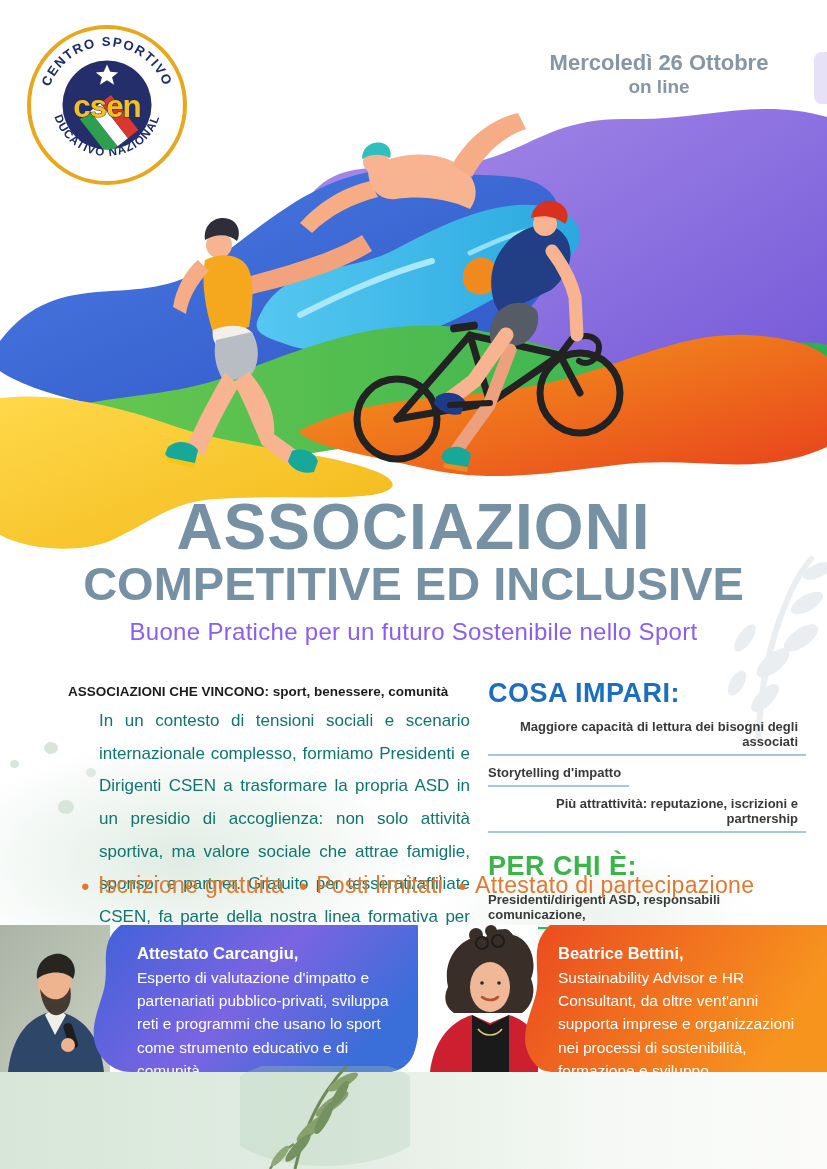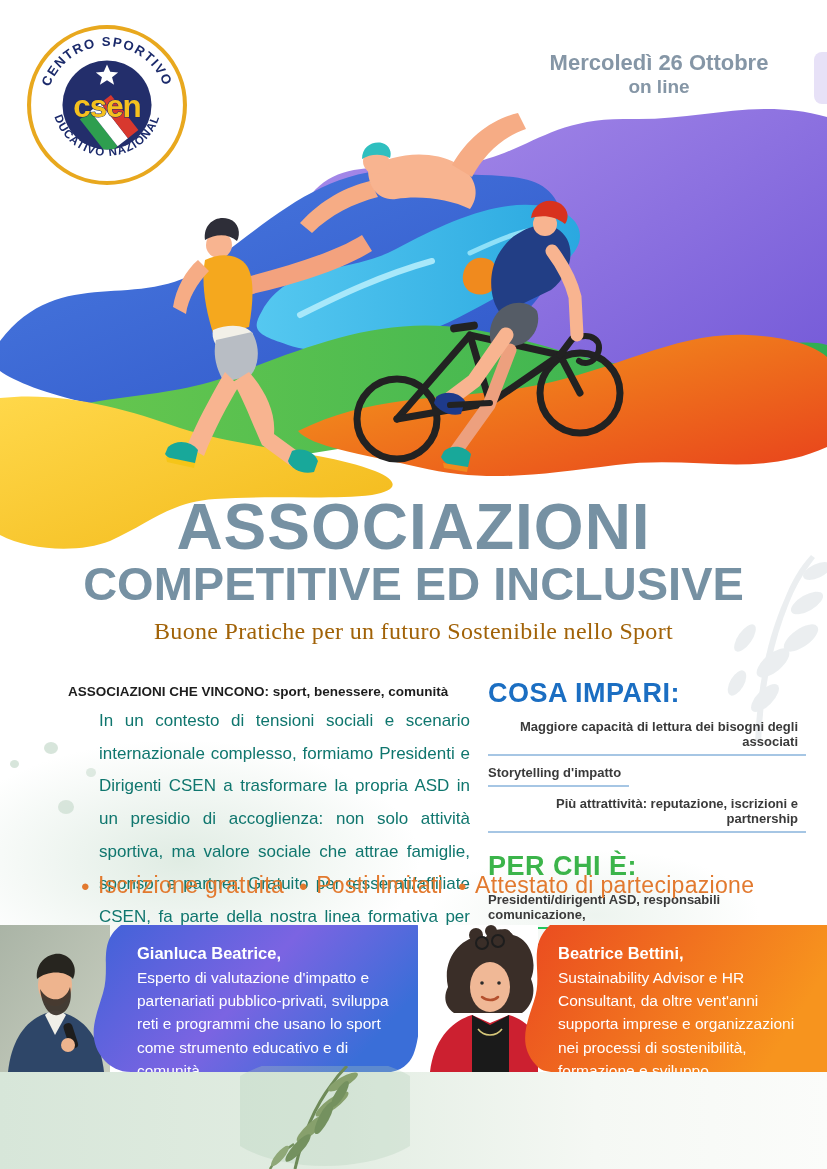--- a/index.html
+++ b/index.html
@@ -31,21 +31,21 @@
   .dot{border-radius:50%;background:rgba(140,180,152,.35);}
   .dot.d1{top:742px;left:44px;width:14px;height:12px;}
   .dot.d2{top:760px;left:10px;width:9px;height:8px;}
   .dot.d3{top:768px;left:86px;width:10px;height:9px;background:rgba(140,180,152,.25);}
   .dot.d4{top:800px;left:58px;width:16px;height:14px;background:rgba(140,180,152,.28);}
 
   
   .title-block{top:495px;left:0;width:827px;text-align:center;color:#7691a3;}
   .title-line1{font-size:64px;font-weight:800;letter-spacing:1px;line-height:1;}
   .title-line2{font-size:47px;font-weight:800;letter-spacing:0;line-height:1.05;}
-  .title-sub{font-size:24px;color:#a16207;font-weight:500;margin-top:10px;letter-spacing:.3px;font-family:Liberation Serif, serif;}
+  .title-sub{font-size:24px;color:#8b5cf6;font-weight:500;margin-top:10px;letter-spacing:.3px;}
 
   
   .intro-col{top:684px;left:68px;width:402px;}
   .intro-heading{font-size:13.5px;font-weight:bold;color:#1d1d1d;margin-bottom:6px;letter-spacing:0;}
   .intro-body{font-size:17px;color:#0f766e;line-height:1.92;text-align:justify;margin-left:31px;}
 
   .learn-col{top:678px;left:488px;width:318px;}
   .col-heading{font-size:27px;font-weight:800;letter-spacing:.5px;margin:0 0 10px 0;}
   .blue-h{color:#1b6ec2;}
   .green-h{color:#3bb44a;margin-top:18px;}
@@ -271,21 +271,21 @@
       <defs>
         <linearGradient id="gCardBlue" x1="0" y1="0" x2="1" y2="0.4">
           <stop offset="0" stop-color="#3f62d8"></stop>
           <stop offset="0.55" stop-color="#7b64e2"></stop>
           <stop offset="1" stop-color="#3a6ed8"></stop>
         </linearGradient>
       </defs>
       <path fill="url(#gCardBlue)" d="M36,0 C12,18 26,42 18,68 C11,92 0,114 20,136 C26,142 34,147 46,147 L306,147 C336,141 330,112 338,88 C346,62 328,34 340,10 C342,5 338,1 332,0 Z"></path>
     </svg>
     <div class="card-text">
-      <span class="card-name">Gianluca Beatrice,</span>
+      <span class="card-name">Attestato Carcangiu,</span>
       <span>Esperto di valutazione d'impatto e partenariati pubblico-privati, sviluppa reti e programmi che usano lo sport come strumento educativo e di comunità.</span>
     </div>
   </div>
 
   <svg class="abs photo-right" viewBox="0 0 120 147">
     <rect width="120" height="147" fill="#ffffff"></rect>
     <path d="M30,62 C23,30 48,8 68,12 C74,3 88,1 95,10 C112,14 120,36 113,54 C119,68 113,82 104,88 L36,88 C27,82 25,72 30,62 Z" fill="#3a2e28"></path>
     <circle cx="58" cy="10" r="7" fill="#3a2e28"></circle>
       <circle cx="73" cy="6" r="6" fill="#3a2e28"></circle>
       <circle cx="87" cy="10" r="6" fill="#3a2e28"></circle>

